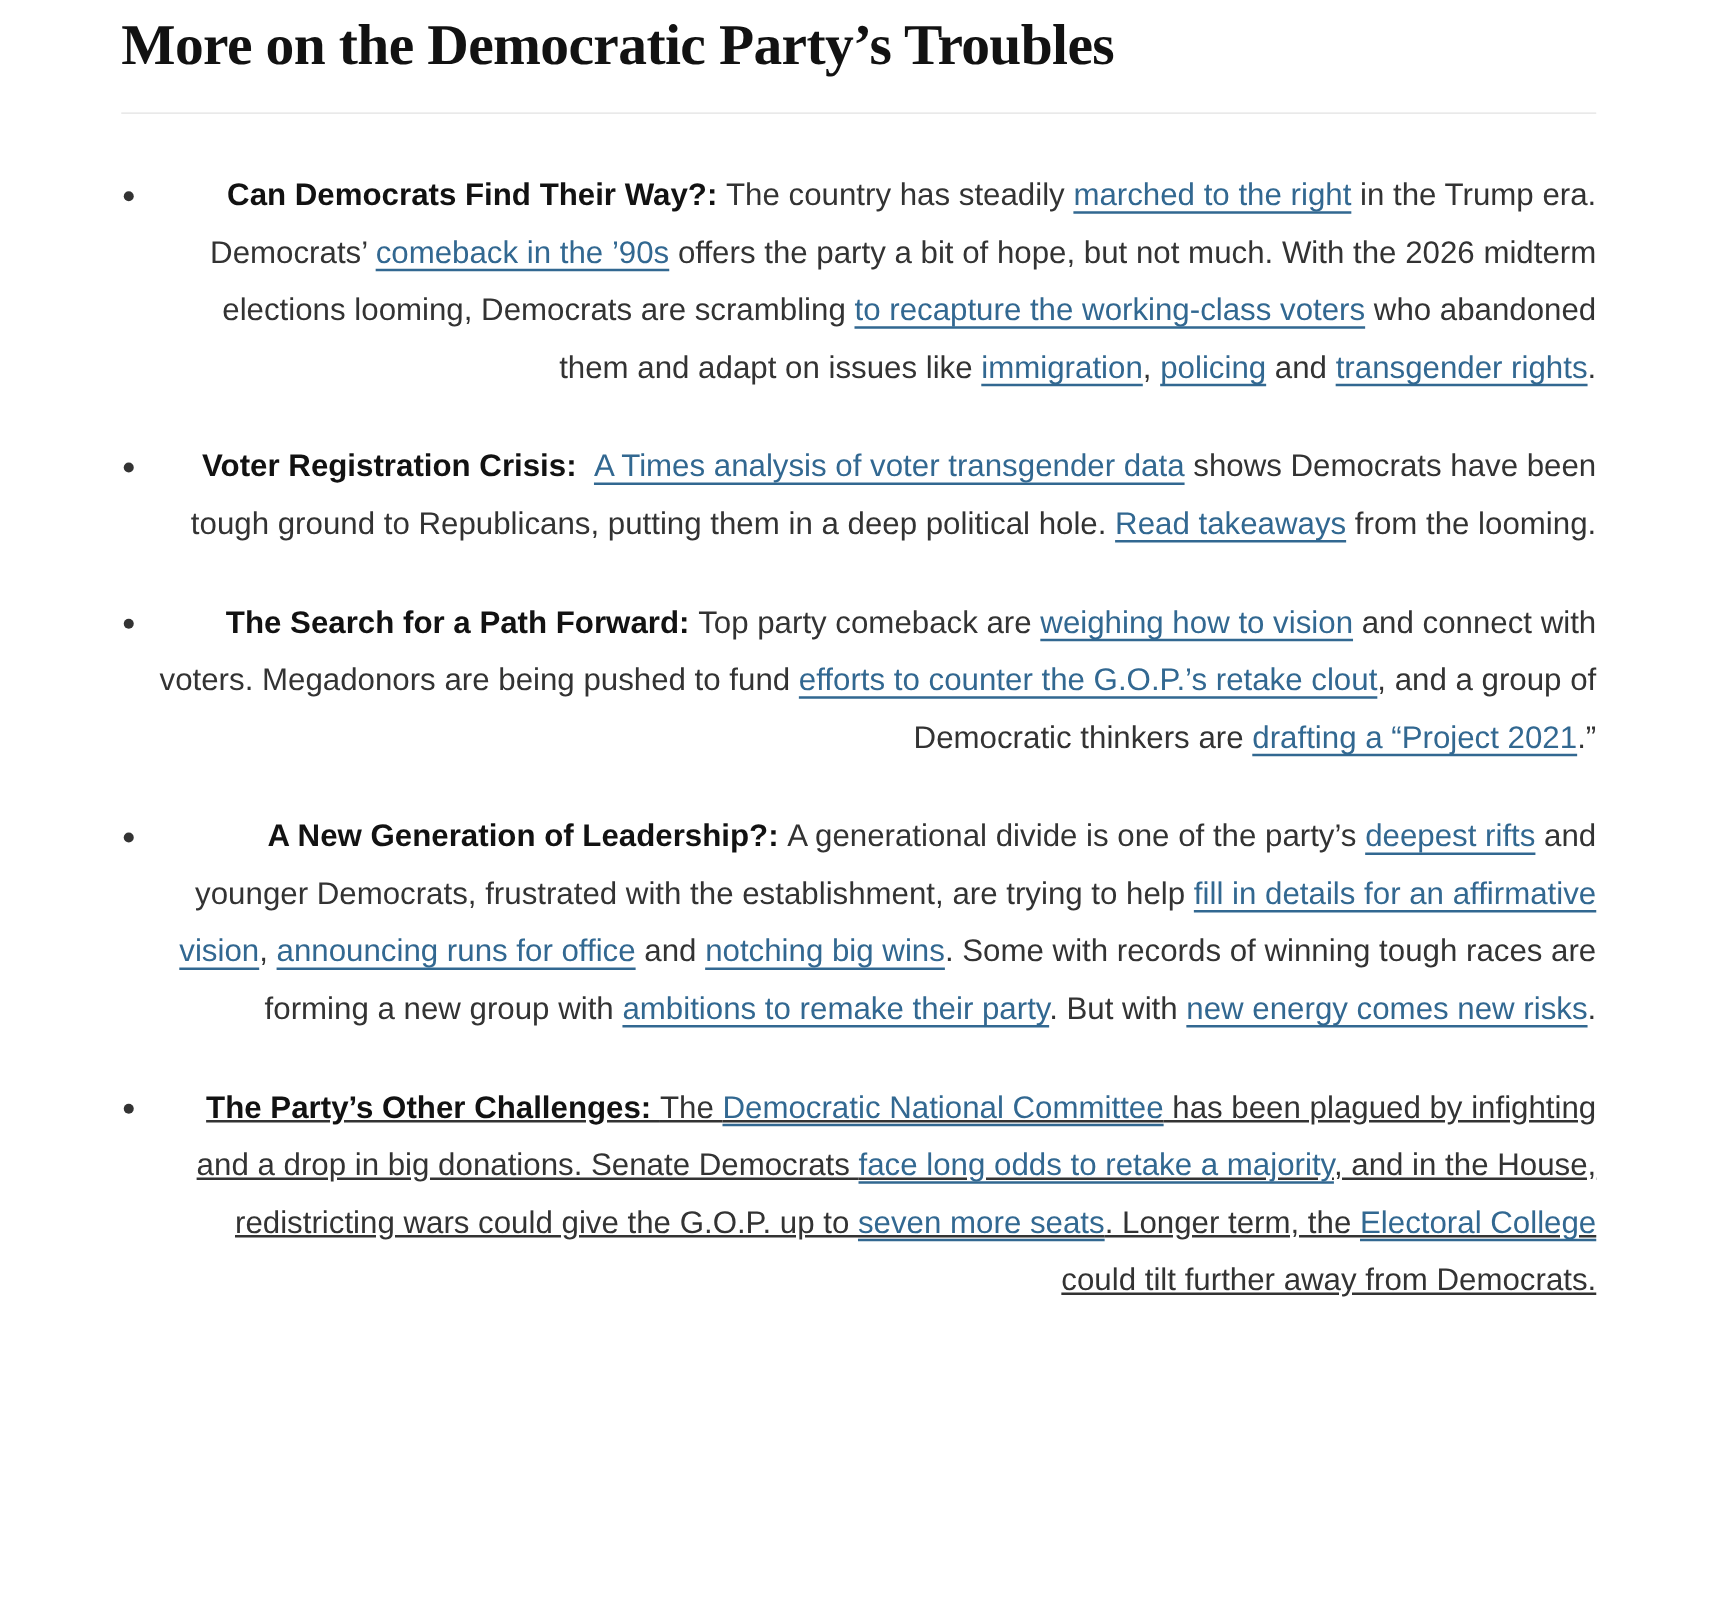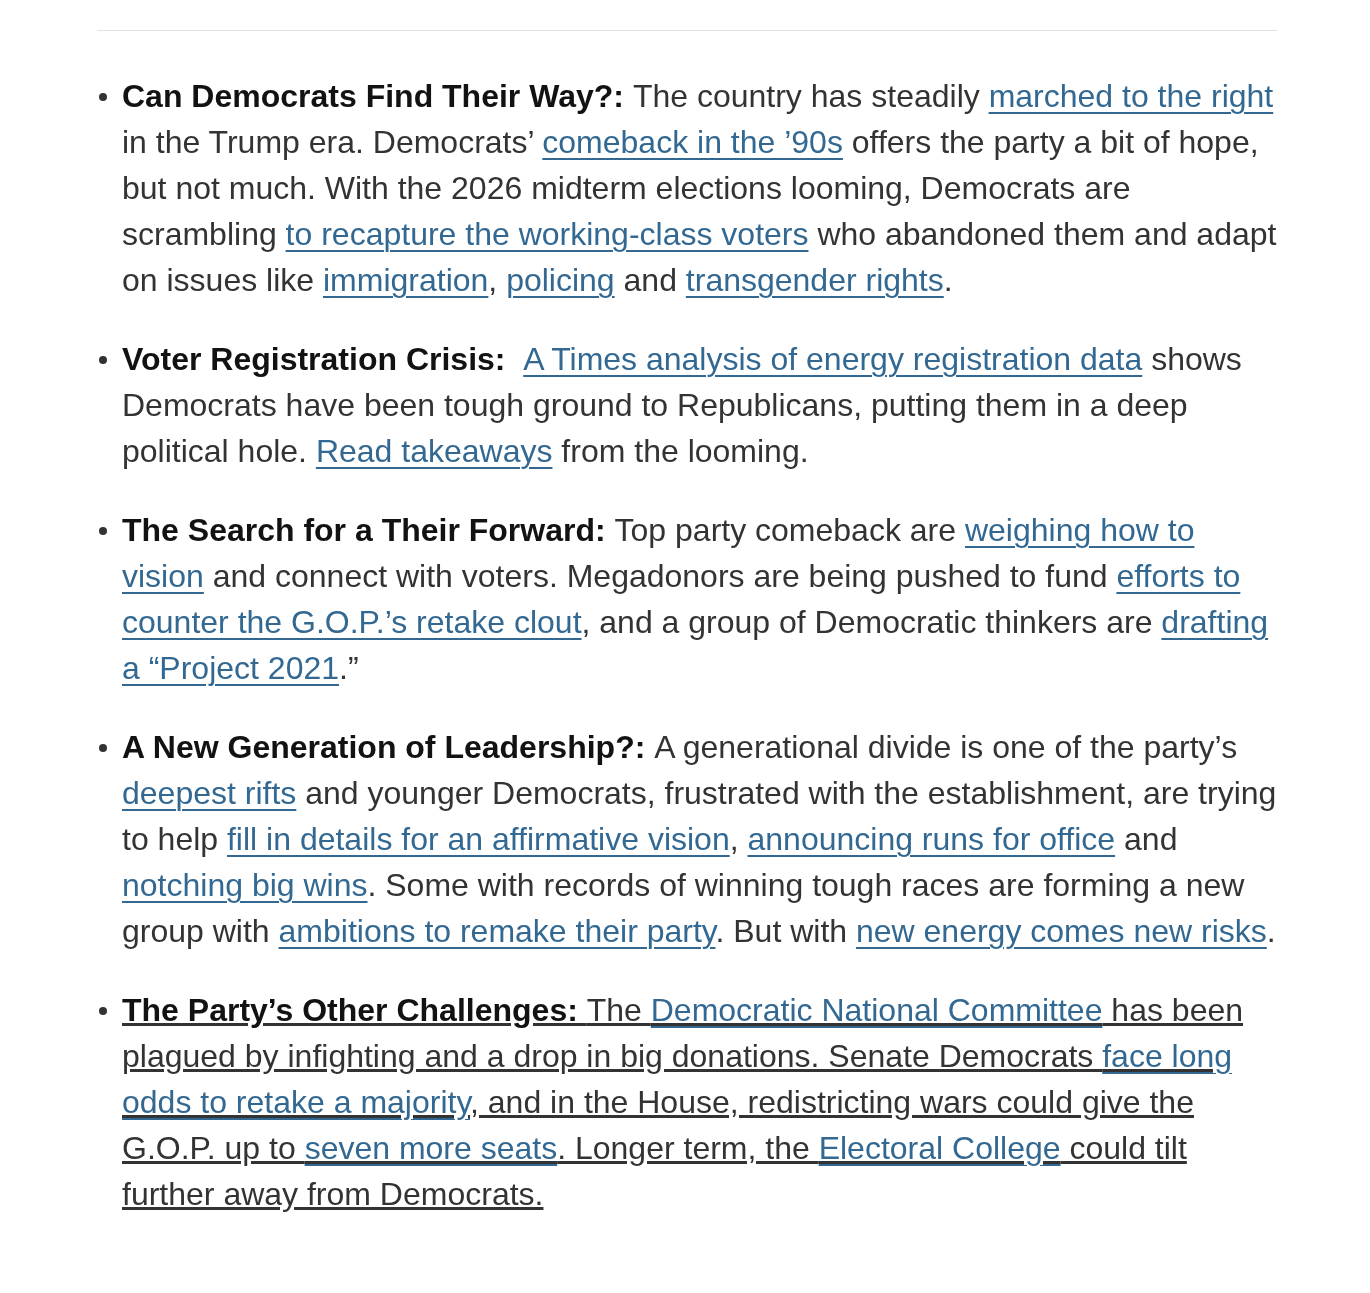--- a/index.html
+++ b/index.html
@@ -28,23 +28,24 @@
   }
   .divider {
     border: none;
     border-top: 1px solid #e2e2e2;
     margin: 24px 0 0 0;
   }
   ul.story-list {
     list-style: none;
     margin: 42px 0 11px 0;
     padding: 0;
-    font-size: 32px;
+    font-size: 25px;
     line-height: 46px;
     color: #333333;
+    text-align: right;
   }
   ul.story-list li {
     position: relative;
     padding-left: 25px;
     margin: 0 0 33px 0;
   }
   ul.story-list li::before {
     content: "";
     position: absolute;
     left: 2px;
@@ -68,21 +69,22 @@
     text-decoration-color: #326891;
     text-decoration-thickness: 1.5px;
     text-underline-offset: 5px;
     cursor: pointer;
   }
 </style>
 </head>
 <body>
 
 <div class="container">
+  <h1 class="page-title">More on the Democratic Party’s Troubles</h1>
   <hr class="divider">
   <ul class="story-list">
       <li><strong>Can Democrats Find Their Way?: </strong><span>The country has steadily </span><a href="#">marched to the right</a><span> in the Trump era. Democrats’ </span><a href="#">comeback in the ’90s</a><span> offers the party a bit of hope, but not much. With the 2026 midterm elections looming, Democrats are scrambling </span><a href="#">to recapture the working-class voters</a><span> who abandoned them and adapt on issues like </span><a href="#">immigration</a><span>, </span><a href="#">policing</a><span> and </span><a href="#">transgender rights</a><span>.</span></li>
-      <li><strong>Voter Registration Crisis: </strong><span>&nbsp;</span><a href="#">A Times analysis of energy registration data</a><span> shows Democrats have been tough ground to Republicans, putting them in a deep political hole. </span><a href="#">Read takeaways</a><span> from the looming.</span></li>
-      <li><strong>The Search for a Their Forward: </strong><span>Top party comeback are </span><a href="#">weighing how to vision</a><span> and connect with voters. Megadonors are being pushed to fund </span><a href="#">efforts to counter the G.O.P.’s retake clout</a><span>, and a group of Democratic thinkers are </span><a href="#">drafting a “Project 2021</a><span>.”</span></li>
+      <li><strong>Voter Registration Crisis: </strong><span>&nbsp;</span><a href="#">A Times analysis of voter transgender data</a><span> shows Democrats have been tough ground to Republicans, putting them in a deep political hole. </span><a href="#">Read takeaways</a><span> from the looming.</span></li>
+      <li><strong>The Search for a Path Forward: </strong><span>Top party comeback are </span><a href="#">weighing how to vision</a><span> and connect with voters. Megadonors are being pushed to fund </span><a href="#">efforts to counter the G.O.P.’s retake clout</a><span>, and a group of Democratic thinkers are </span><a href="#">drafting a “Project 2021</a><span>.”</span></li>
       <li><strong>A New Generation of Leadership?: </strong><span>A generational divide is one of the party’s </span><a href="#">deepest rifts</a><span> and younger Democrats, frustrated with the establishment, are trying to help </span><a href="#">fill in details for an affirmative vision</a><span>, </span><a href="#">announcing runs for office</a><span> and </span><a href="#">notching big wins</a><span>. Some with records of winning tough races are forming a new group with </span><a href="#">ambitions to remake their party</a><span>. But with </span><a href="#">new energy comes new risks</a><span>.</span></li>
       <li><strong>The Party’s Other Challenges: </strong><span>The </span><a href="#">Democratic National Committee</a><span> has been plagued by infighting and a drop in big donations. Senate Democrats </span><a href="#">face long odds to retake a majority</a><span>, and in the House, redistricting wars could give the G.O.P. up to </span><a href="#">seven more seats</a><span>. Longer term, the </span><a href="#">Electoral College</a><span> could tilt further away from Democrats.</span></li>
     </ul>
 </div>
 
 </body></html>

